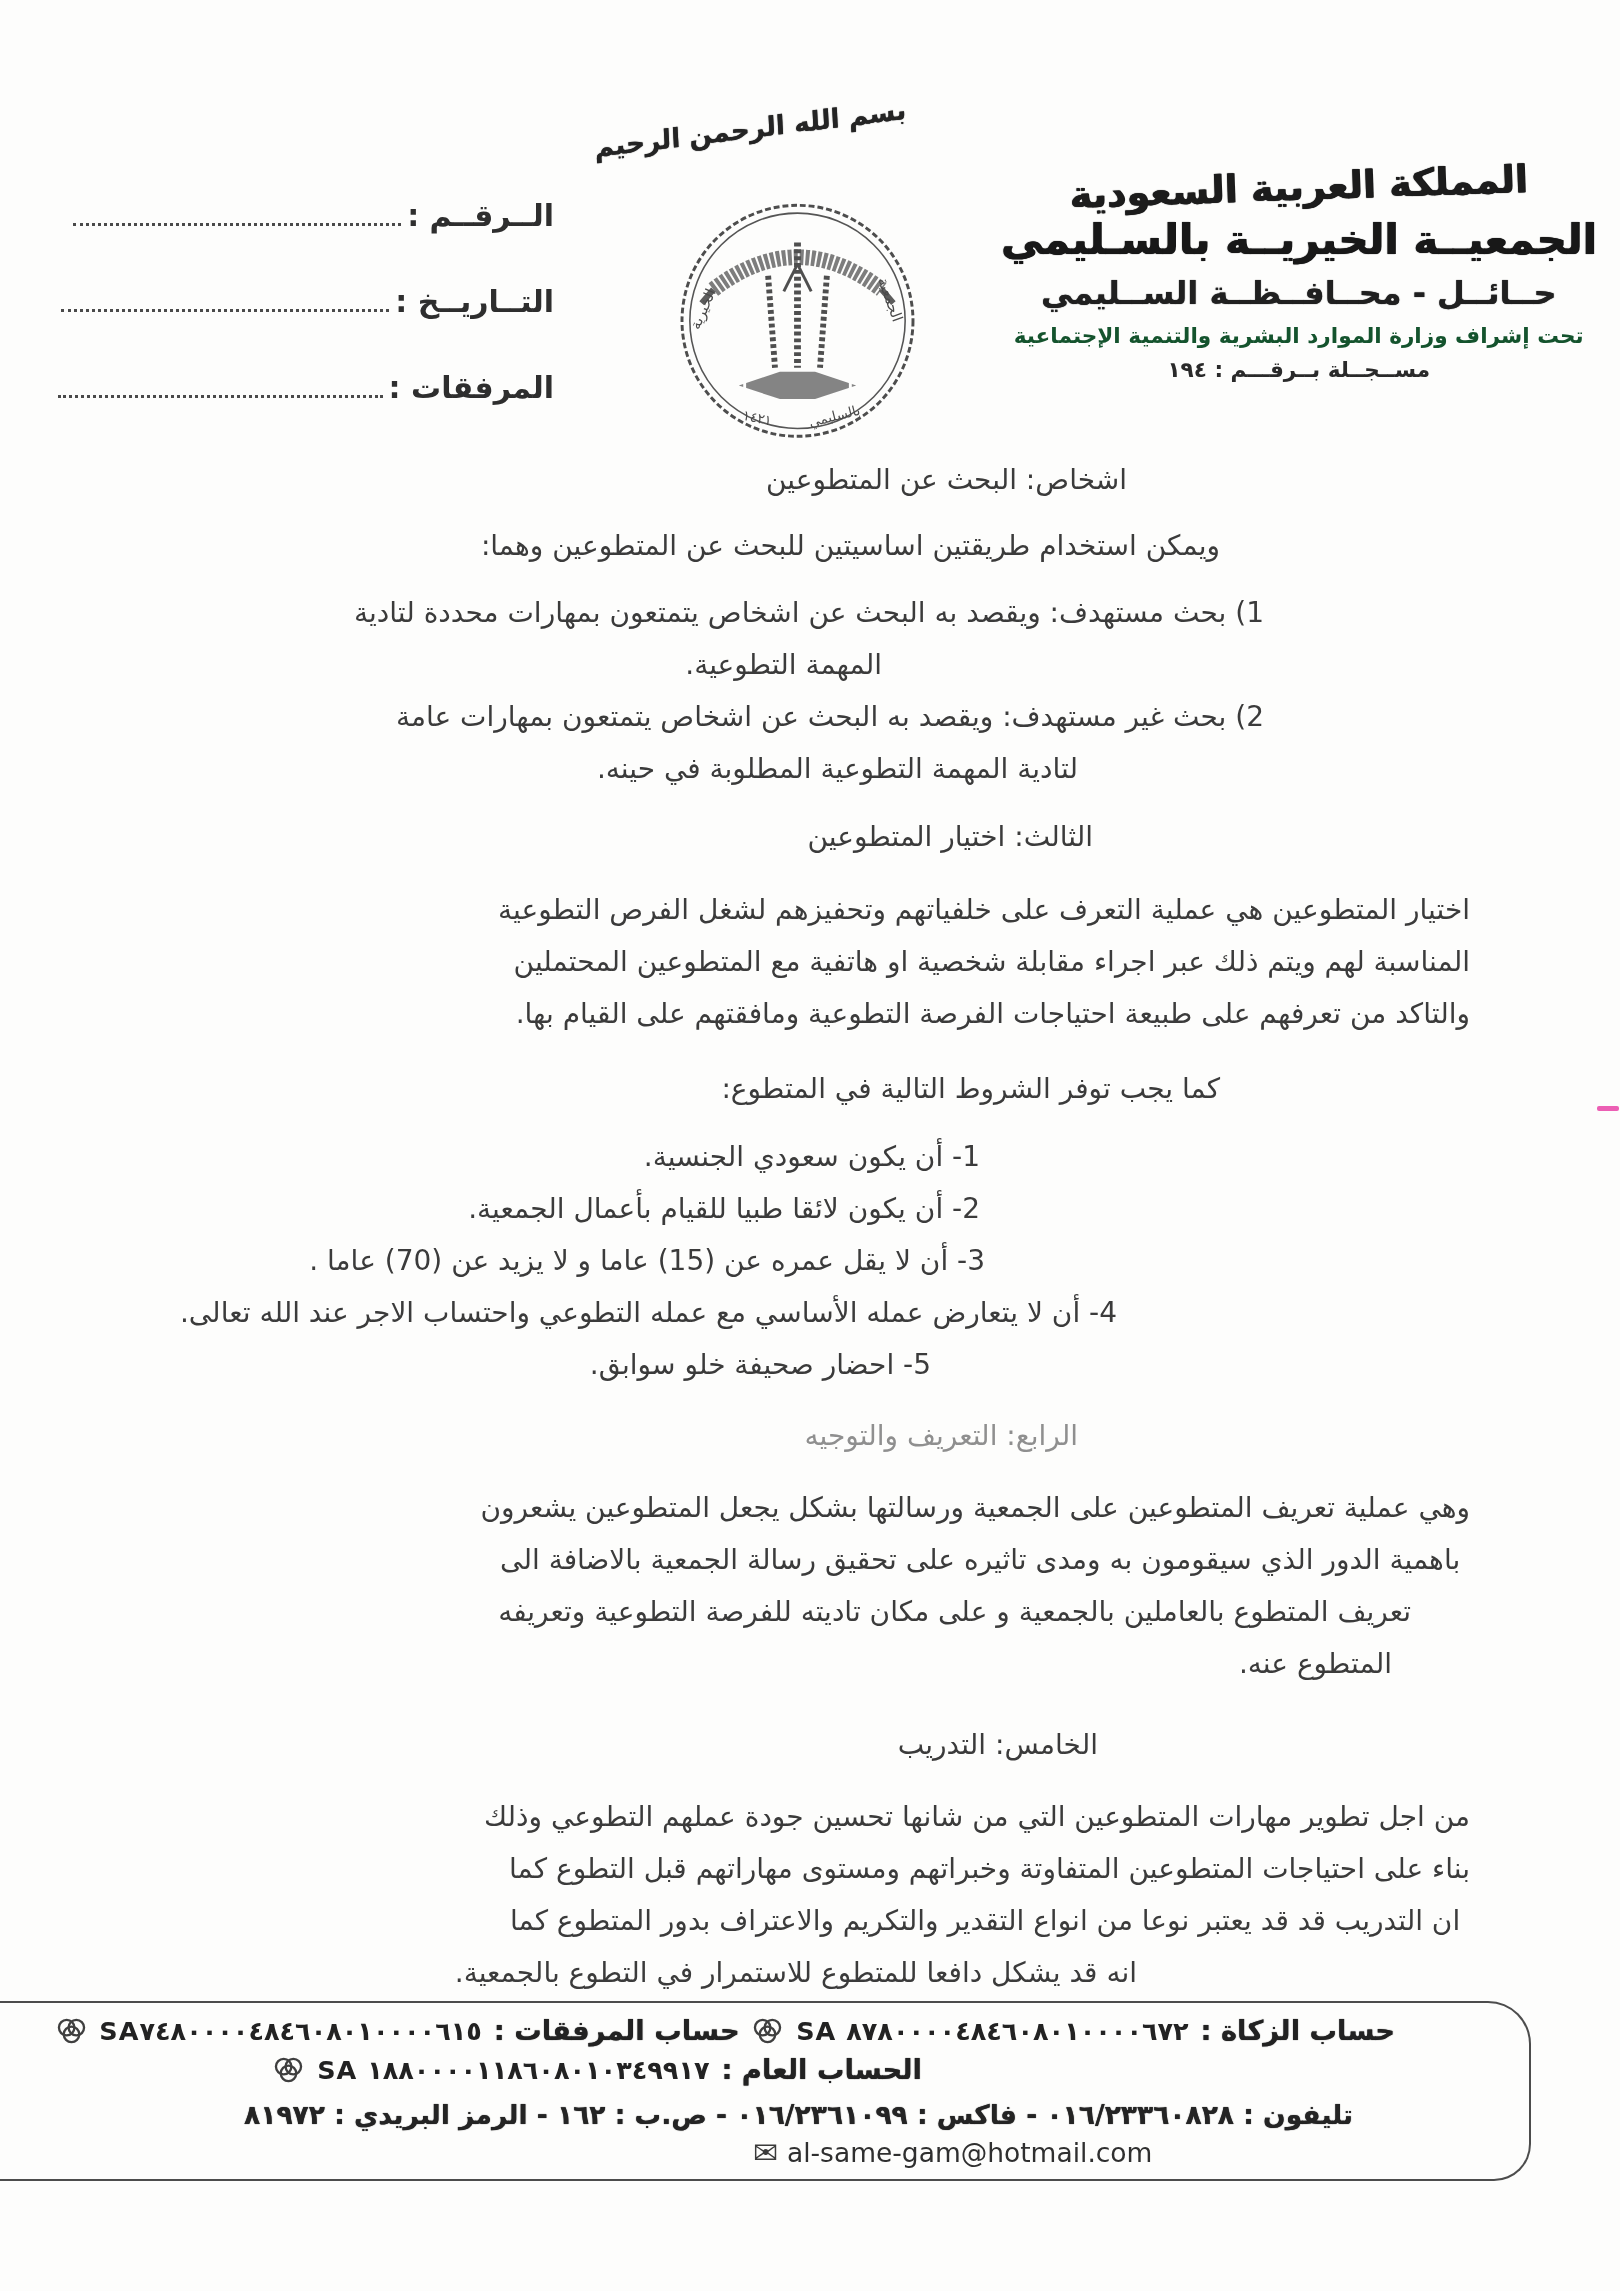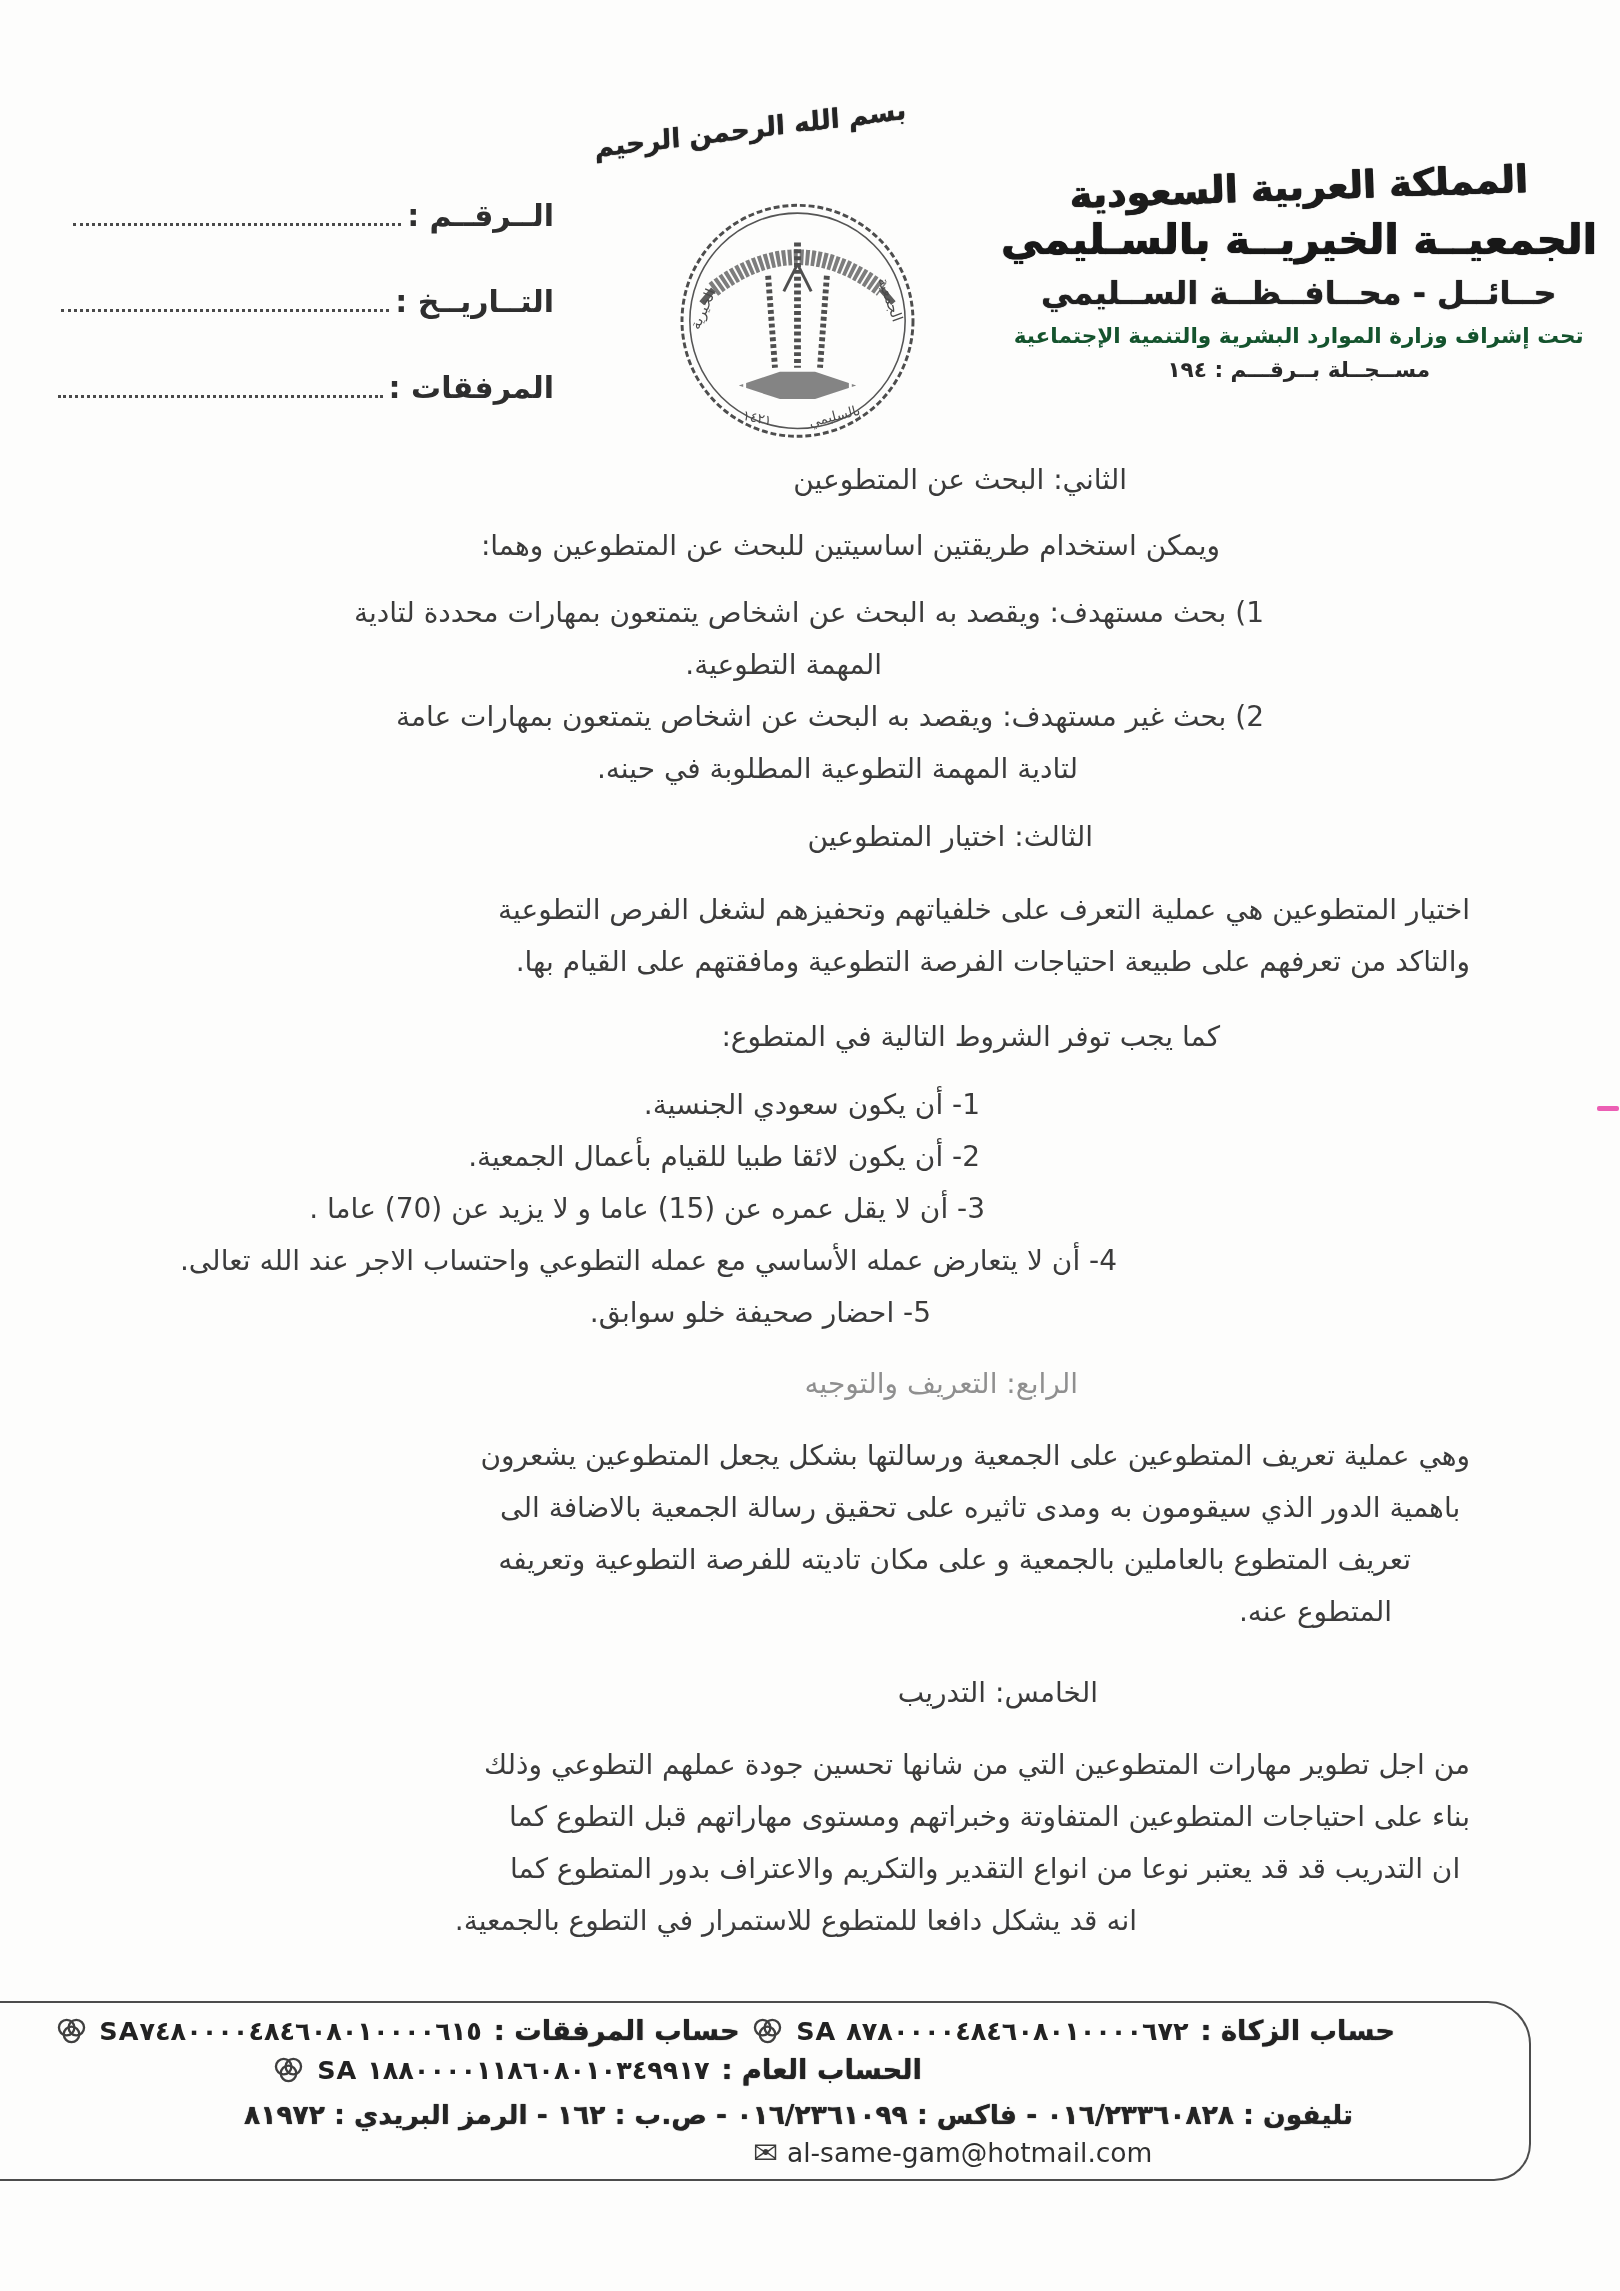--- a/index.html
+++ b/index.html
@@ -132,29 +132,30 @@
 
   <div class="hdr-right">
     <div class="kingdom">المملكة العربية السعودية</div>
     <div class="org-name">الجمعيــة الخيريــة بالسـليمي</div>
     <div class="location">حــائــل - محــافــظــة الســليمي</div>
     <div class="supervision">تحت إشراف وزارة الموارد البشرية والتنمية الإجتماعية</div>
     <div class="registration">مســجــلة بــرقـــم : ١٩٤</div>
   </div>
 
   <div class="body-col">
-    <div class="bline" style="padding-right:343px">الثاني: البحث عن المتطوعين</div>
+    <div class="bline" style="padding-right:343px">اشخاص: البحث عن المتطوعين</div>
     <div class="bline" style="padding-right:250px;margin-top:13.7px">ويمكن استخدام طريقتين اساسيتين للبحث عن المتطوعين وهما:</div>
     <div class="bline" style="padding-right:206px;margin-top:15.7px">1) بحث مستهدف: ويقصد به البحث عن اشخاص يتمتعون بمهارات محددة لتادية</div>
     <div class="bline" style="padding-right:588px">المهمة التطوعية.</div>
     <div class="bline" style="padding-right:206px">2) بحث غير مستهدف: ويقصد به البحث عن اشخاص يتمتعون بمهارات عامة</div>
     <div class="bline" style="padding-right:392px">لتادية المهمة التطوعية المطلوبة في حينه.</div>
 
     <div class="bline" style="padding-right:377px;margin-top:15.7px">الثالث: اختيار المتطوعين</div>
     <div class="bline" style="margin-top:20.6px">اختيار المتطوعين هي عملية التعرف على خلفياتهم وتحفيزهم لشغل الفرص التطوعية</div>
+    <div class="bline">المناسبة لهم ويتم ذلك عبر اجراء مقابلة شخصية او هاتفية مع المتطوعين المحتملين</div>
     <div class="bline">والتاكد من تعرفهم على طبيعة احتياجات الفرصة التطوعية ومافقتهم على القيام بها.</div>
     <div class="bline" style="padding-right:250px;margin-top:23.5px">كما يجب توفر الشروط التالية في المتطوع:</div>
     <div class="bline" style="padding-right:490px;margin-top:15.7px">1- أن يكون سعودي الجنسية.</div>
     <div class="bline" style="padding-right:490px">2- أن يكون لائقا طبيا للقيام بأعمال الجمعية.</div>
     <div class="bline" style="padding-right:485px">3- أن لا يقل عمره عن (15) عاما و لا يزيد عن (70) عاما .</div>
     <div class="bline" style="padding-right:353px">4- أن لا يتعارض عمله الأساسي مع عمله التطوعي واحتساب الاجر عند الله تعالى.</div>
     <div class="bline" style="padding-right:539px">5- احضار صحيفة خلو سوابق.</div>
 
     <div class="bline sec4-title" style="padding-right:392px;margin-top:19.6px">الرابع: التعريف والتوجيه</div>
     <div class="bline" style="margin-top:19.6px">وهي عملية تعريف المتطوعين على الجمعية ورسالتها بشكل يجعل المتطوعين يشعرون</div>

